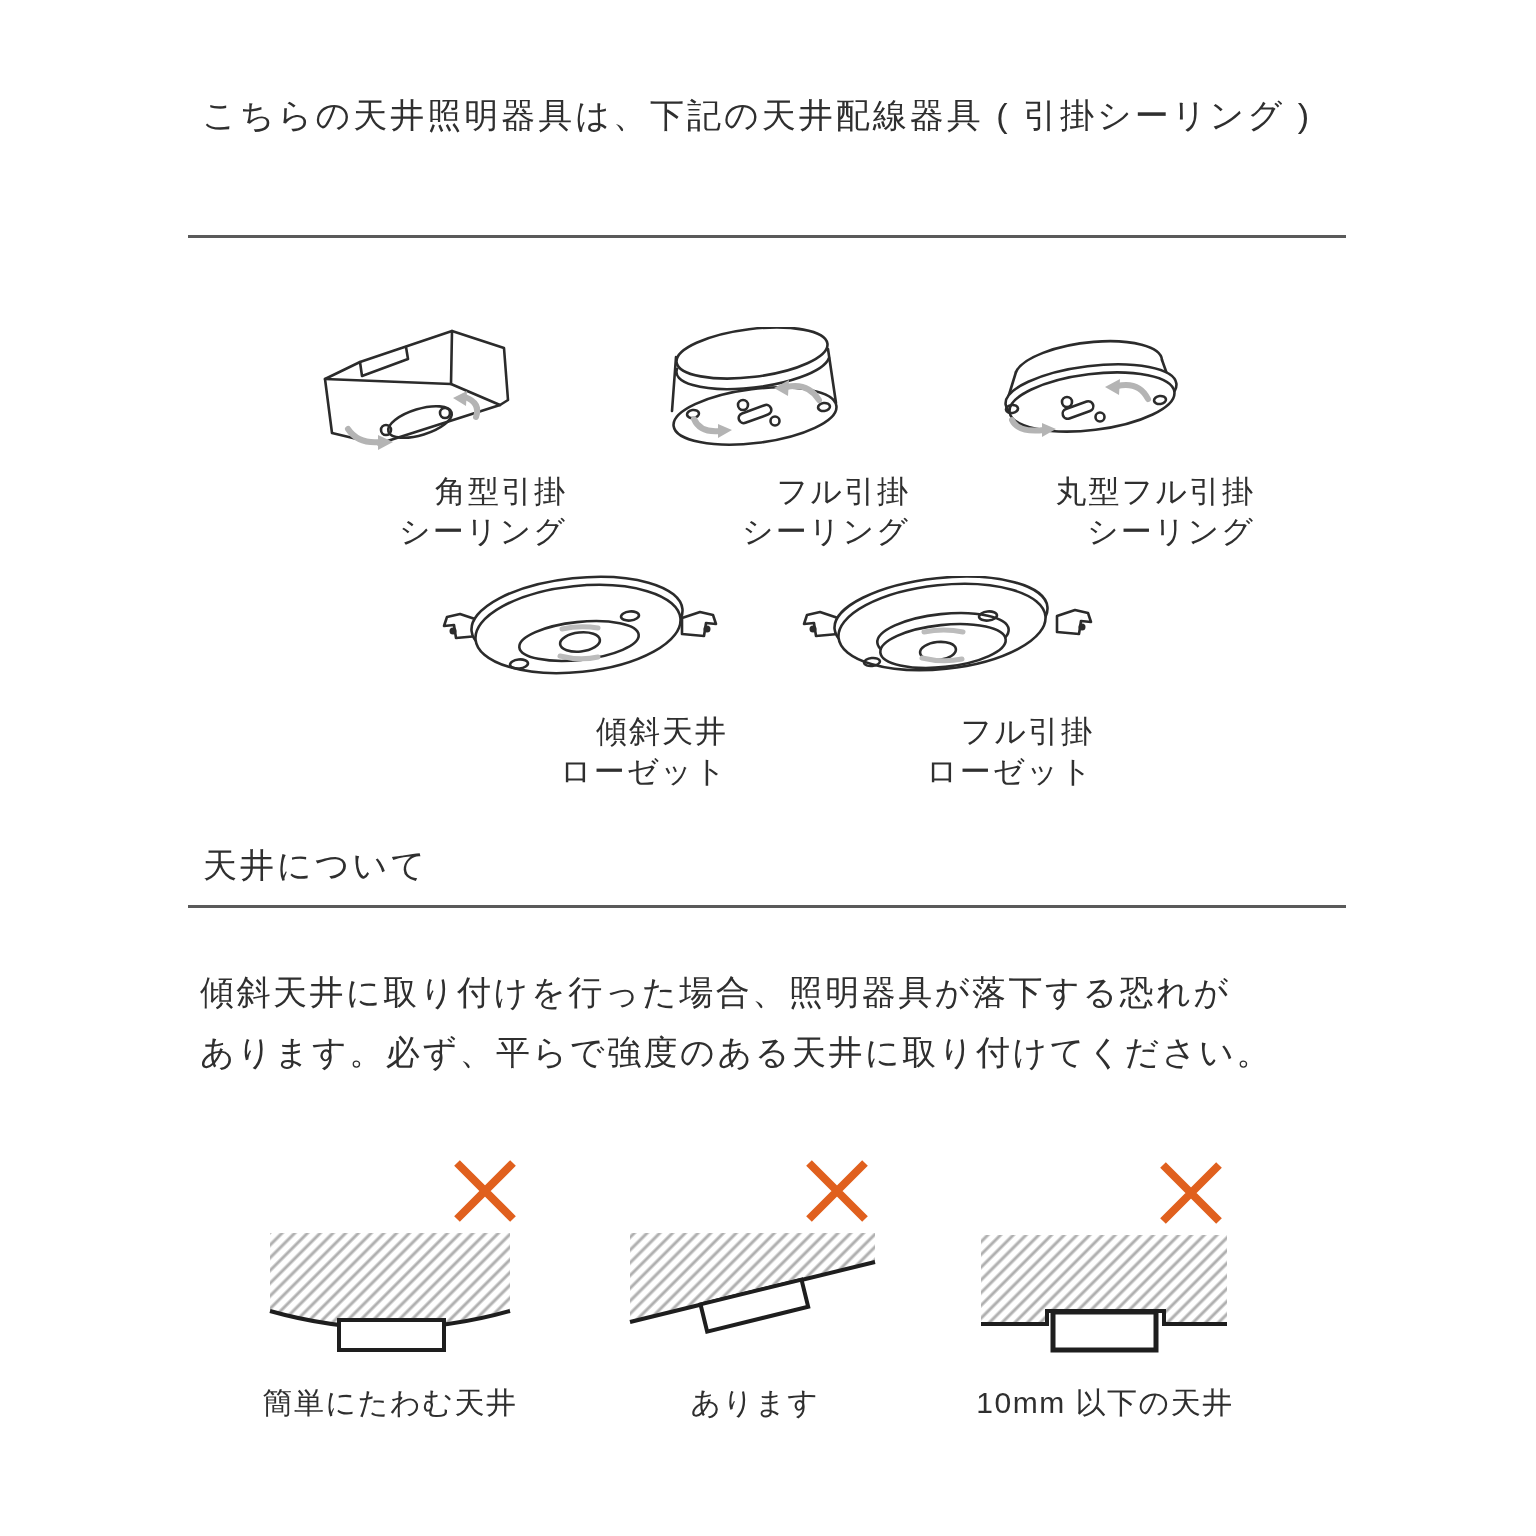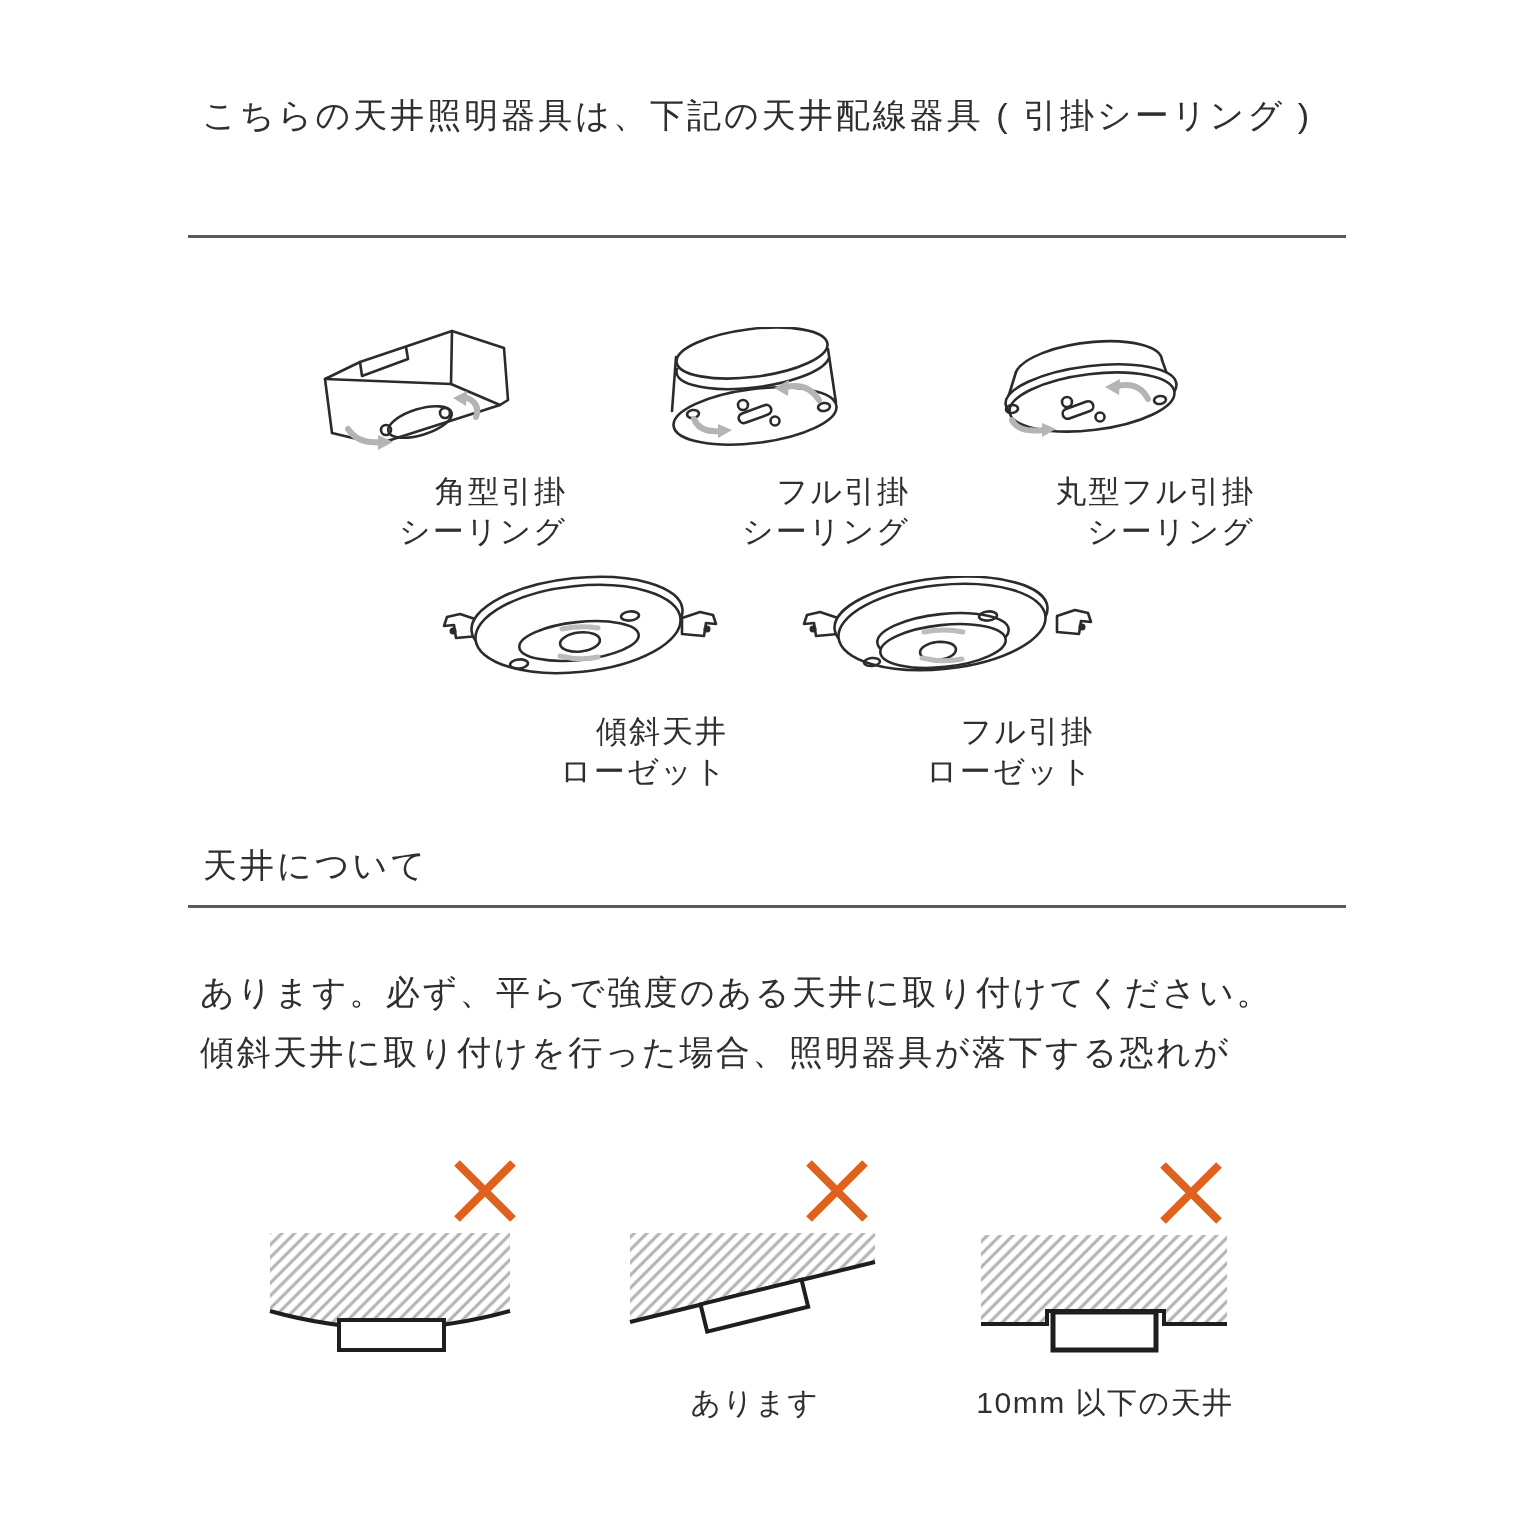--- a/index.html
+++ b/index.html
@@ -167,22 +167,22 @@
   </div>
   <div class="abs fig-label" style="left:794px;top:712px;width:300px;">
     <div>フル引掛</div>
     <div>ローゼット</div>
   </div>
 
   <div class="abs section-heading">天井について</div>
   <div class="abs divider d2"></div>
 
   <div class="abs warning">
+    <div>傾斜天井に取り付けを行った場合、照明器具が落下する恐れが</div>
     <div>あります。必ず、平らで強度のある天井に取り付けてください。</div>
-    <div>傾斜天井に取り付けを行った場合、照明器具が落下する恐れが</div>
   </div>
 
   <div class="abs" style="left:230px;top:1155px;">
     <svg width="320" height="200" viewBox="0 0 320 200">
       <defs>
         <pattern id="hatchA" width="9" height="9" patternUnits="userSpaceOnUse" patternTransform="rotate(45)">
           <rect width="9" height="9" fill="#ffffff"></rect>
           <line x1="2" y1="0" x2="2" y2="9" stroke="#b0b0b0" stroke-width="3"></line>
         </pattern>
       </defs>
@@ -218,20 +218,24 @@
           <line x1="2" y1="0" x2="2" y2="9" stroke="#b0b0b0" stroke-width="3"></line>
         </pattern>
       </defs>
       <path d="M56,80 L302,80 L302,169 L239,169 L239,156 L122,156 L122,169 L56,169 Z" fill="url(#hatchC)"></path>
       <path d="M56,169 L122,169 L122,156 L239,156 L239,169 L302,169" fill="none" stroke="#1e1e1e" stroke-width="4"></path>
       <rect x="128" y="157" width="103" height="38" fill="#ffffff" stroke="#1e1e1e" stroke-width="5"></rect>
       <path d="M238,10 L294,66 M294,10 L238,66" stroke="#e0601e" stroke-width="8" fill="none"></path>
     </svg>
   </div>
 
+  <div class="abs caption" style="left:230px;top:1384px;width:320px;">
+    <div>簡単にたわむ天井</div>
+    <div></div>
+  </div>
   <div class="abs caption" style="left:595px;top:1384px;width:320px;">
     <div>あります</div>
     <div></div>
   </div>
   <div class="abs caption" style="left:925px;top:1384px;width:360px;">
     <div>10mm 以下の天井</div>
   </div>
 
 </div>
 

